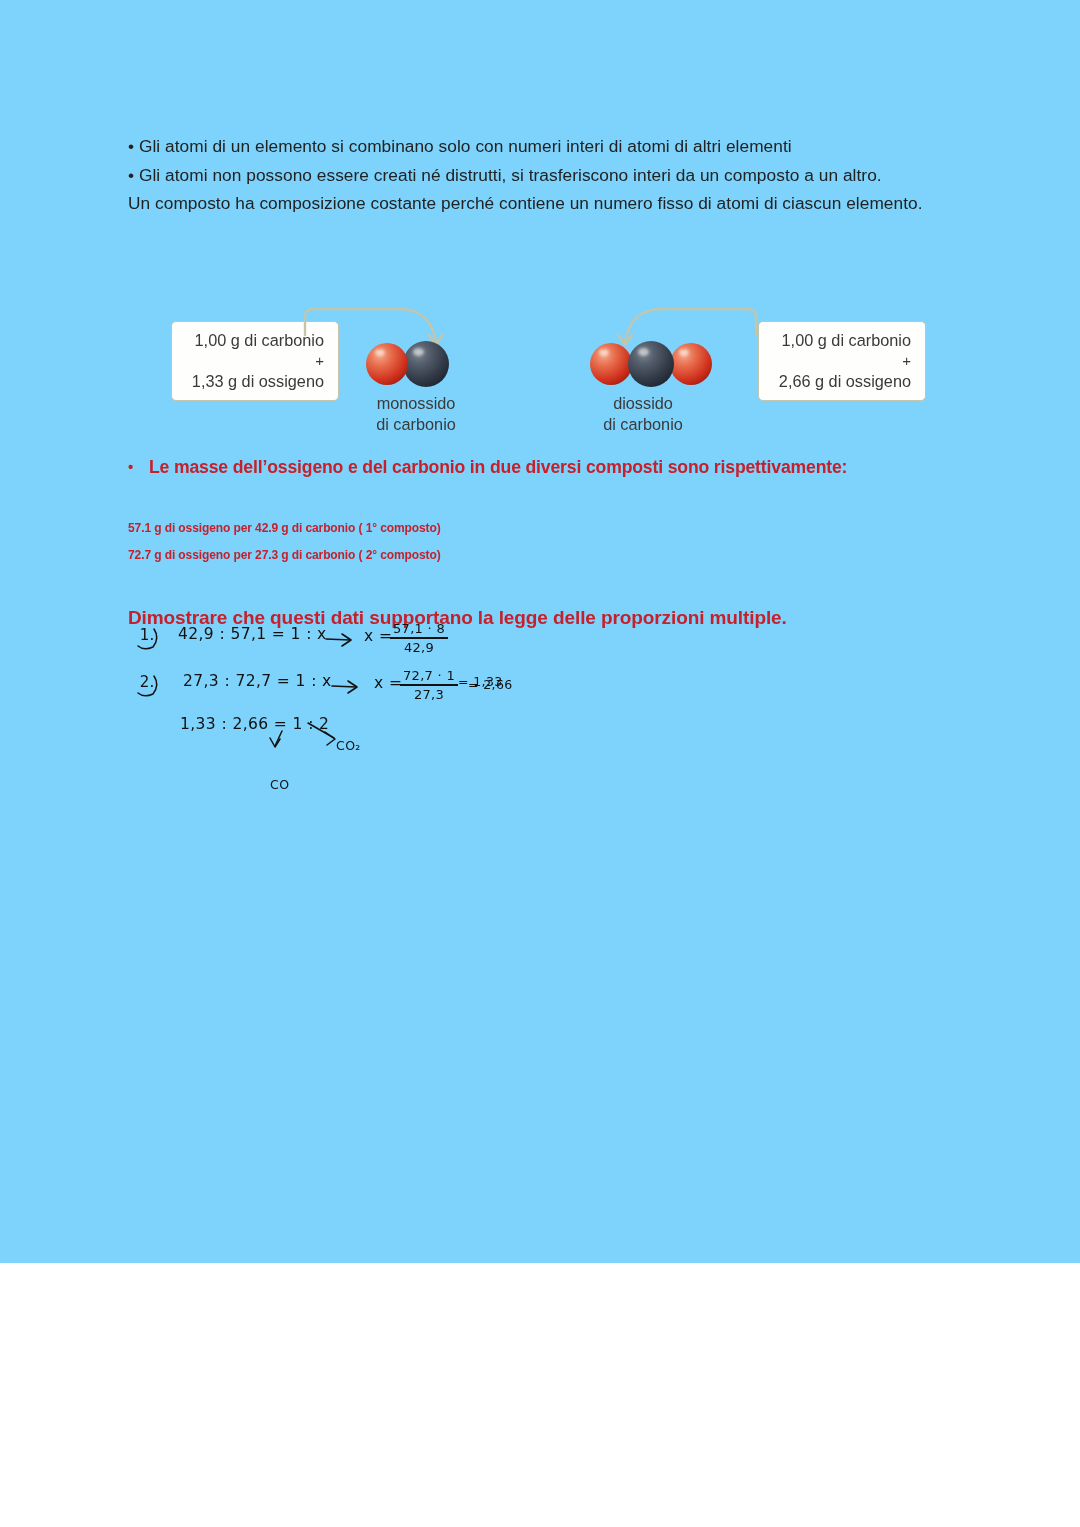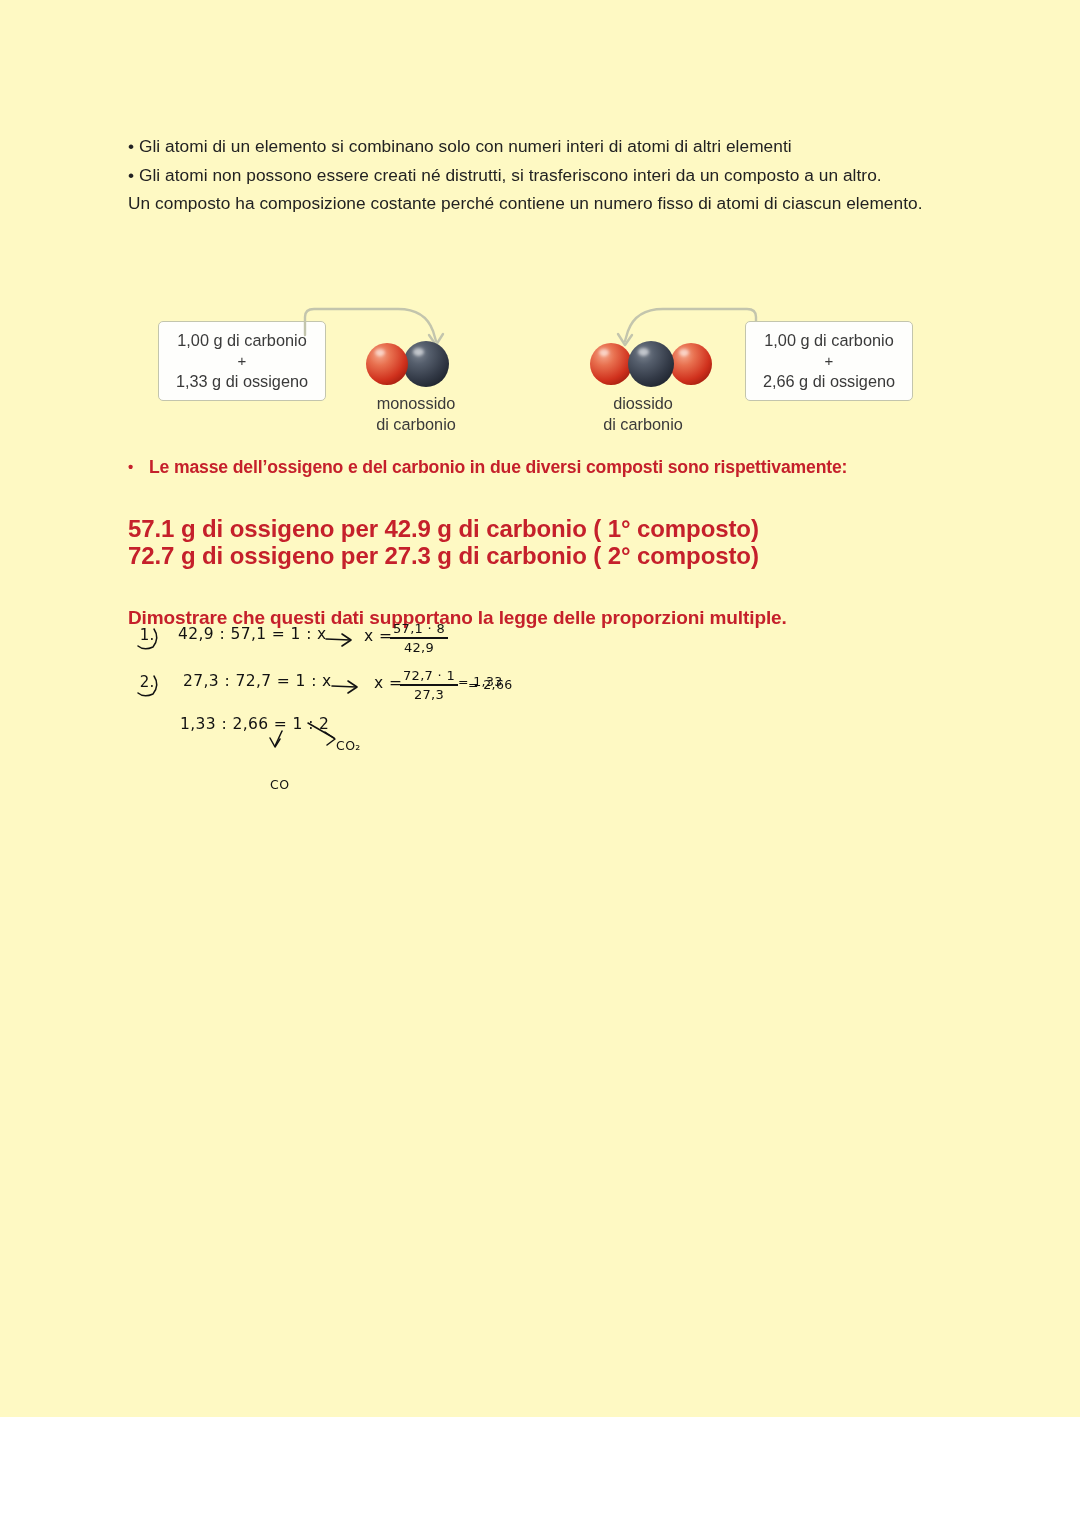--- a/index.html
+++ b/index.html
@@ -12,22 +12,22 @@
     font-family: "Liberation Sans", sans-serif;
     color: #1a1a1a;
     position: relative;
     overflow: hidden;
   }
 
   .page {
     position: absolute;
     left: 0; top: 0;
     width: 1080px;
-    height: 1417px;
-    background: #fef9c3;
+    height: 1263px;
+    background: #7dd3fc;
   }
 
   
   .prose {
     position: absolute;
     left: 128px;
     top: 132px;
     width: 845px;
   }
   .prose p {
@@ -45,23 +45,24 @@
     top: 305px;
     width: 845px;
     height: 135px;
   }
 
   .mass-box {
     position: absolute;
     border: 1.3px solid #c3c5ad;
     border-radius: 5px;
     background: #fefefc;
-    text-align: center;
+    text-align: right;
     padding: 7px 14px 8px 14px;
     box-shadow: 0 0 0 0 rgba(0,0,0,0);
+    margin-left: 13px;
   }
   .mass-box .line {
     font-size: 16.3px;
     line-height: 22.5px;
     color: #3a3a3a;
     white-space: nowrap;
   }
   .mass-box .plus {
     font-size: 15px;
     line-height: 18px;
@@ -148,21 +149,21 @@
     letter-spacing: -0.15px;
   }
   .red-bullet .dot {
     width: 21px;
     flex: 0 0 21px;
     text-align: left;
     font-size: 15px;
   }
   .red-data {
     margin-top: 36px;
-    font-size: 24px;
+    font-size: 12px;
     line-height: 27px;
     letter-spacing: -0.1px;
   }
   .red-task {
     margin-top: 36px;
     font-size: 19px;
     line-height: 26px;
     letter-spacing: -0.1px;
   }
 

